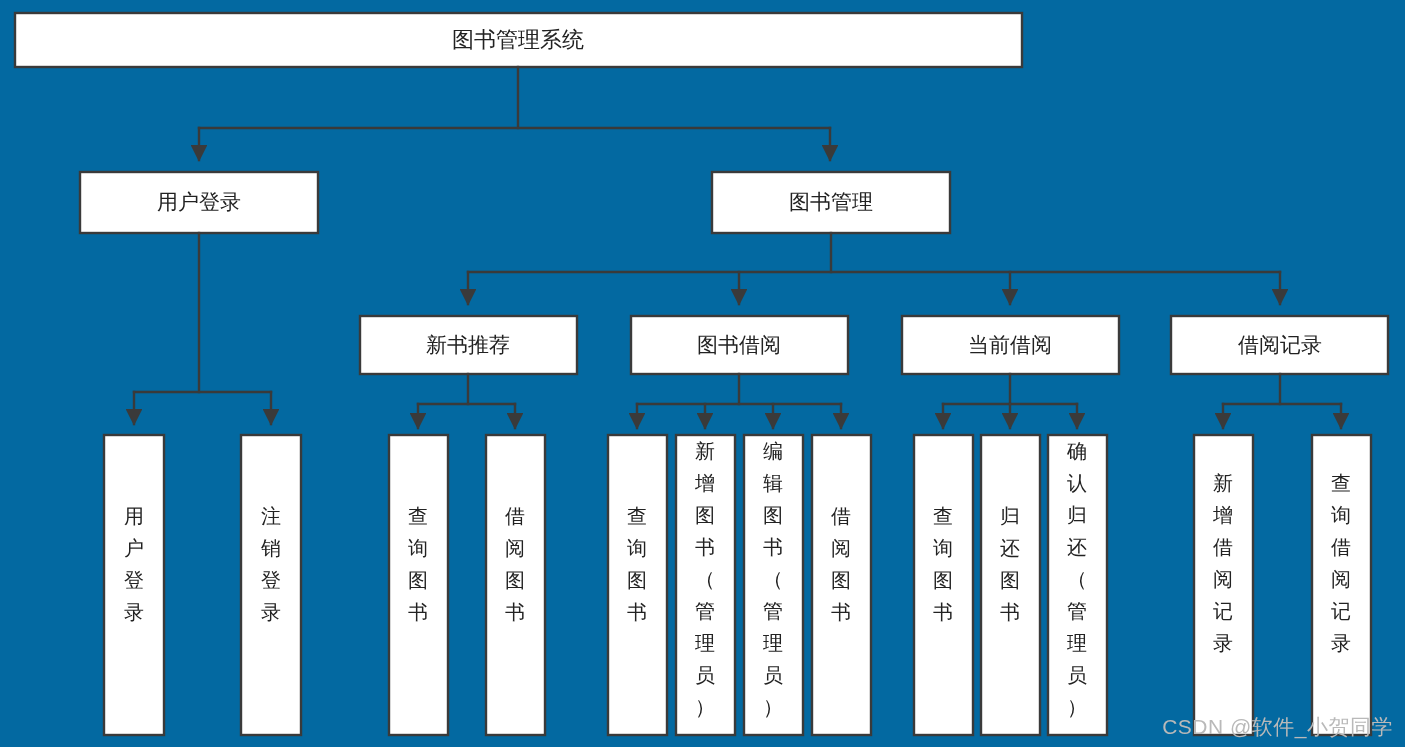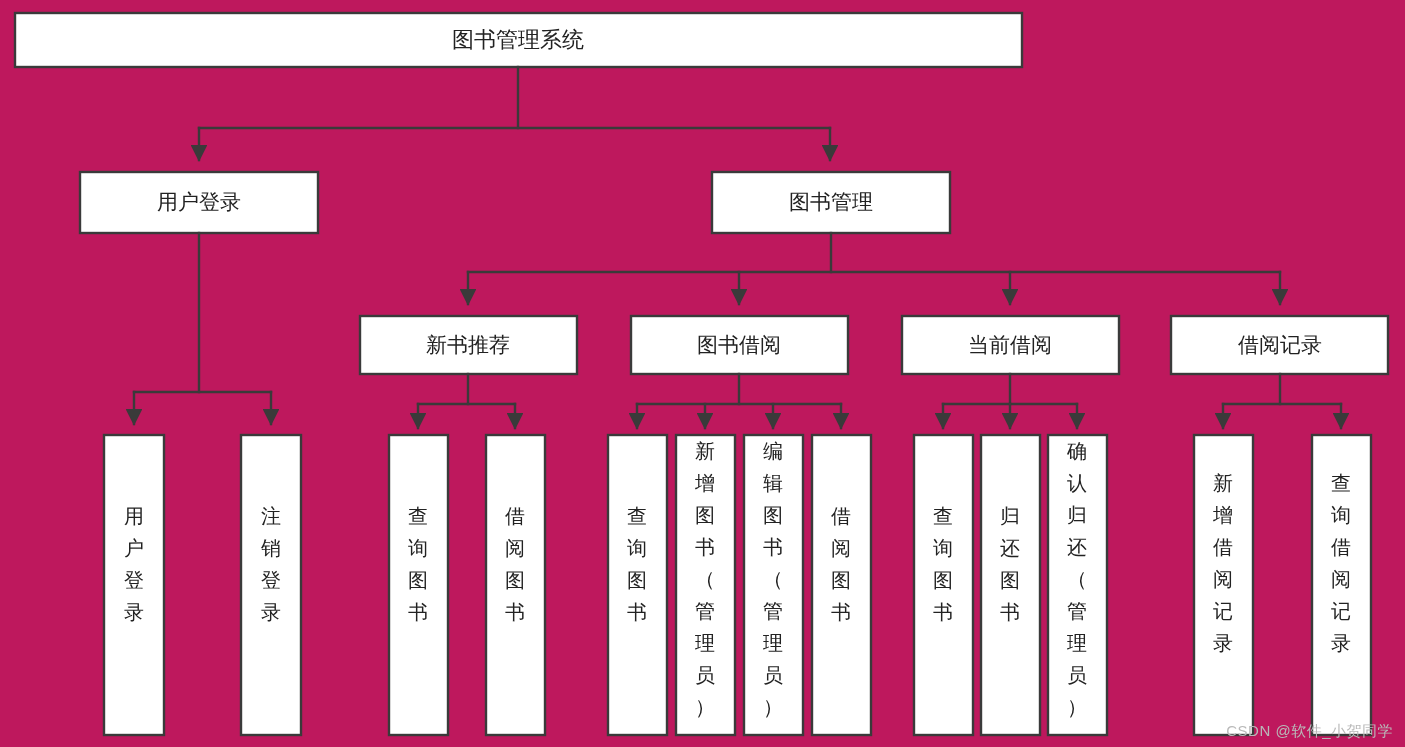--- a/index.html
+++ b/index.html
@@ -8,21 +8,21 @@
     padding: 0;
     background: #ffffff;
   }
   body {
     font-family: "Liberation Sans", "DejaVu Sans", sans-serif;
   }
   #diagram-root {
     position: relative;
     width: 1405px;
     height: 747px;
-    background: #be185d;
+    background: #0369a1;
     overflow: hidden;
   }
   svg.diagram-canvas {
     position: absolute;
     left: 0;
     top: 0;
     width: 1405px;
     height: 747px;
   }
   .node-box {
@@ -54,21 +54,21 @@
   }
   .arrow-head {
     fill: #3a3a3a;
     stroke: none;
   }
   .watermark {
     position: absolute;
     right: 12px;
     bottom: 6px;
     color: #b9b9b9;
-    font-size: 15px;
+    font-size: 21px;
     font-family: "Liberation Sans", "DejaVu Sans", sans-serif;
     white-space: nowrap;
     pointer-events: none;
     letter-spacing: 0.5px;
     text-align: right;
   }
 </style>
 </head>
 <body>
 

